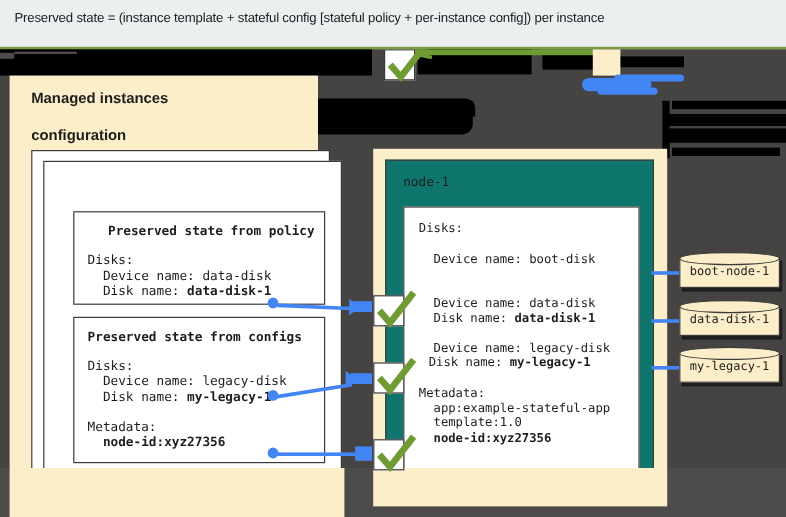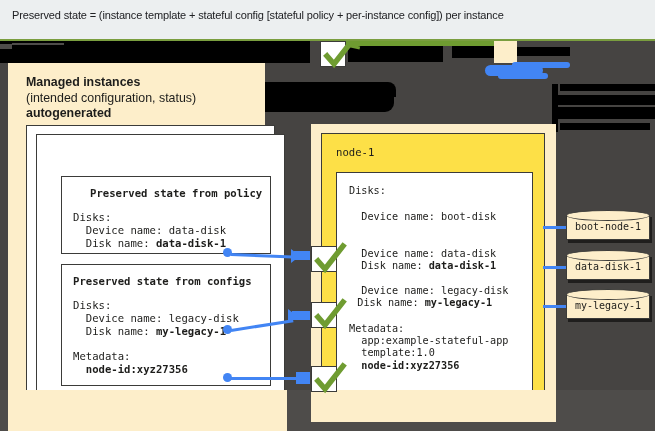--- a/index.html
+++ b/index.html
@@ -51,21 +51,21 @@
     font-size:12.4px;color:#1d1d1b;line-height:15.5px;
   }
   .panel-title b{font-weight:bold;}
 
   
   .wbox{
     position:absolute;background:#ffffff;border:1px solid #3b3b39;
     box-sizing:border-box;
   }
   .cbox{
-    position:absolute;background:#fde047;border:1px solid #3b3b39;
+    position:absolute;background:#0f766e;border:1px solid #3b3b39;
     box-sizing:border-box;
   }
 
   .mono{
     font-family:"DejaVu Sans Mono","Liberation Mono",monospace;
     font-size:10.6px;line-height:13.2px;color:#1d1d1b;
     white-space:pre;
   }
   .mono.small{font-size:10.2px;line-height:12.6px;}
   .mono b{font-weight:bold;}
@@ -147,22 +147,22 @@
   <div class="redact" style="left:560px;top:43px;width:95px;height:7px;"></div>
   <div class="redact" style="left:556px;top:54px;width:99px;height:10px;"></div>
   <div class="redact" style="left:556px;top:66px;width:99px;height:12px;"></div>
   <div class="redact" style="left:560px;top:82px;width:90px;height:7px;"></div>
   <div class="redact" style="left:552px;top:43px;width:6px;height:48px;"></div>
 
   <div class="panel-left">
 
     <div class="panel-title">
       <b>Managed instances</b><br>
-      <span>(intended configuration, status)</span><br>
-      <b>autogenerated</b>
+      <br>
+      <b>configuration</b>
     </div>
 
     <div class="wbox" style="left:18px;top:62px;width:249px;height:290px;"></div>
 
     <div class="wbox" style="left:28px;top:71px;width:249px;height:290px;">
 
       <div class="wbox" style="left:24px;top:41px;width:210px;height:78px;">
         <div class="mono" style="position:absolute;left:28px;top:10px;font-weight:bold;text-align:center;">Preserved state from policy</div>
         <div class="mono" style="position:absolute;left:11px;top:34px;">Disks:</div>
         <div class="mono" style="position:absolute;left:11px;top:47px;">  Device name: data-disk</div>

